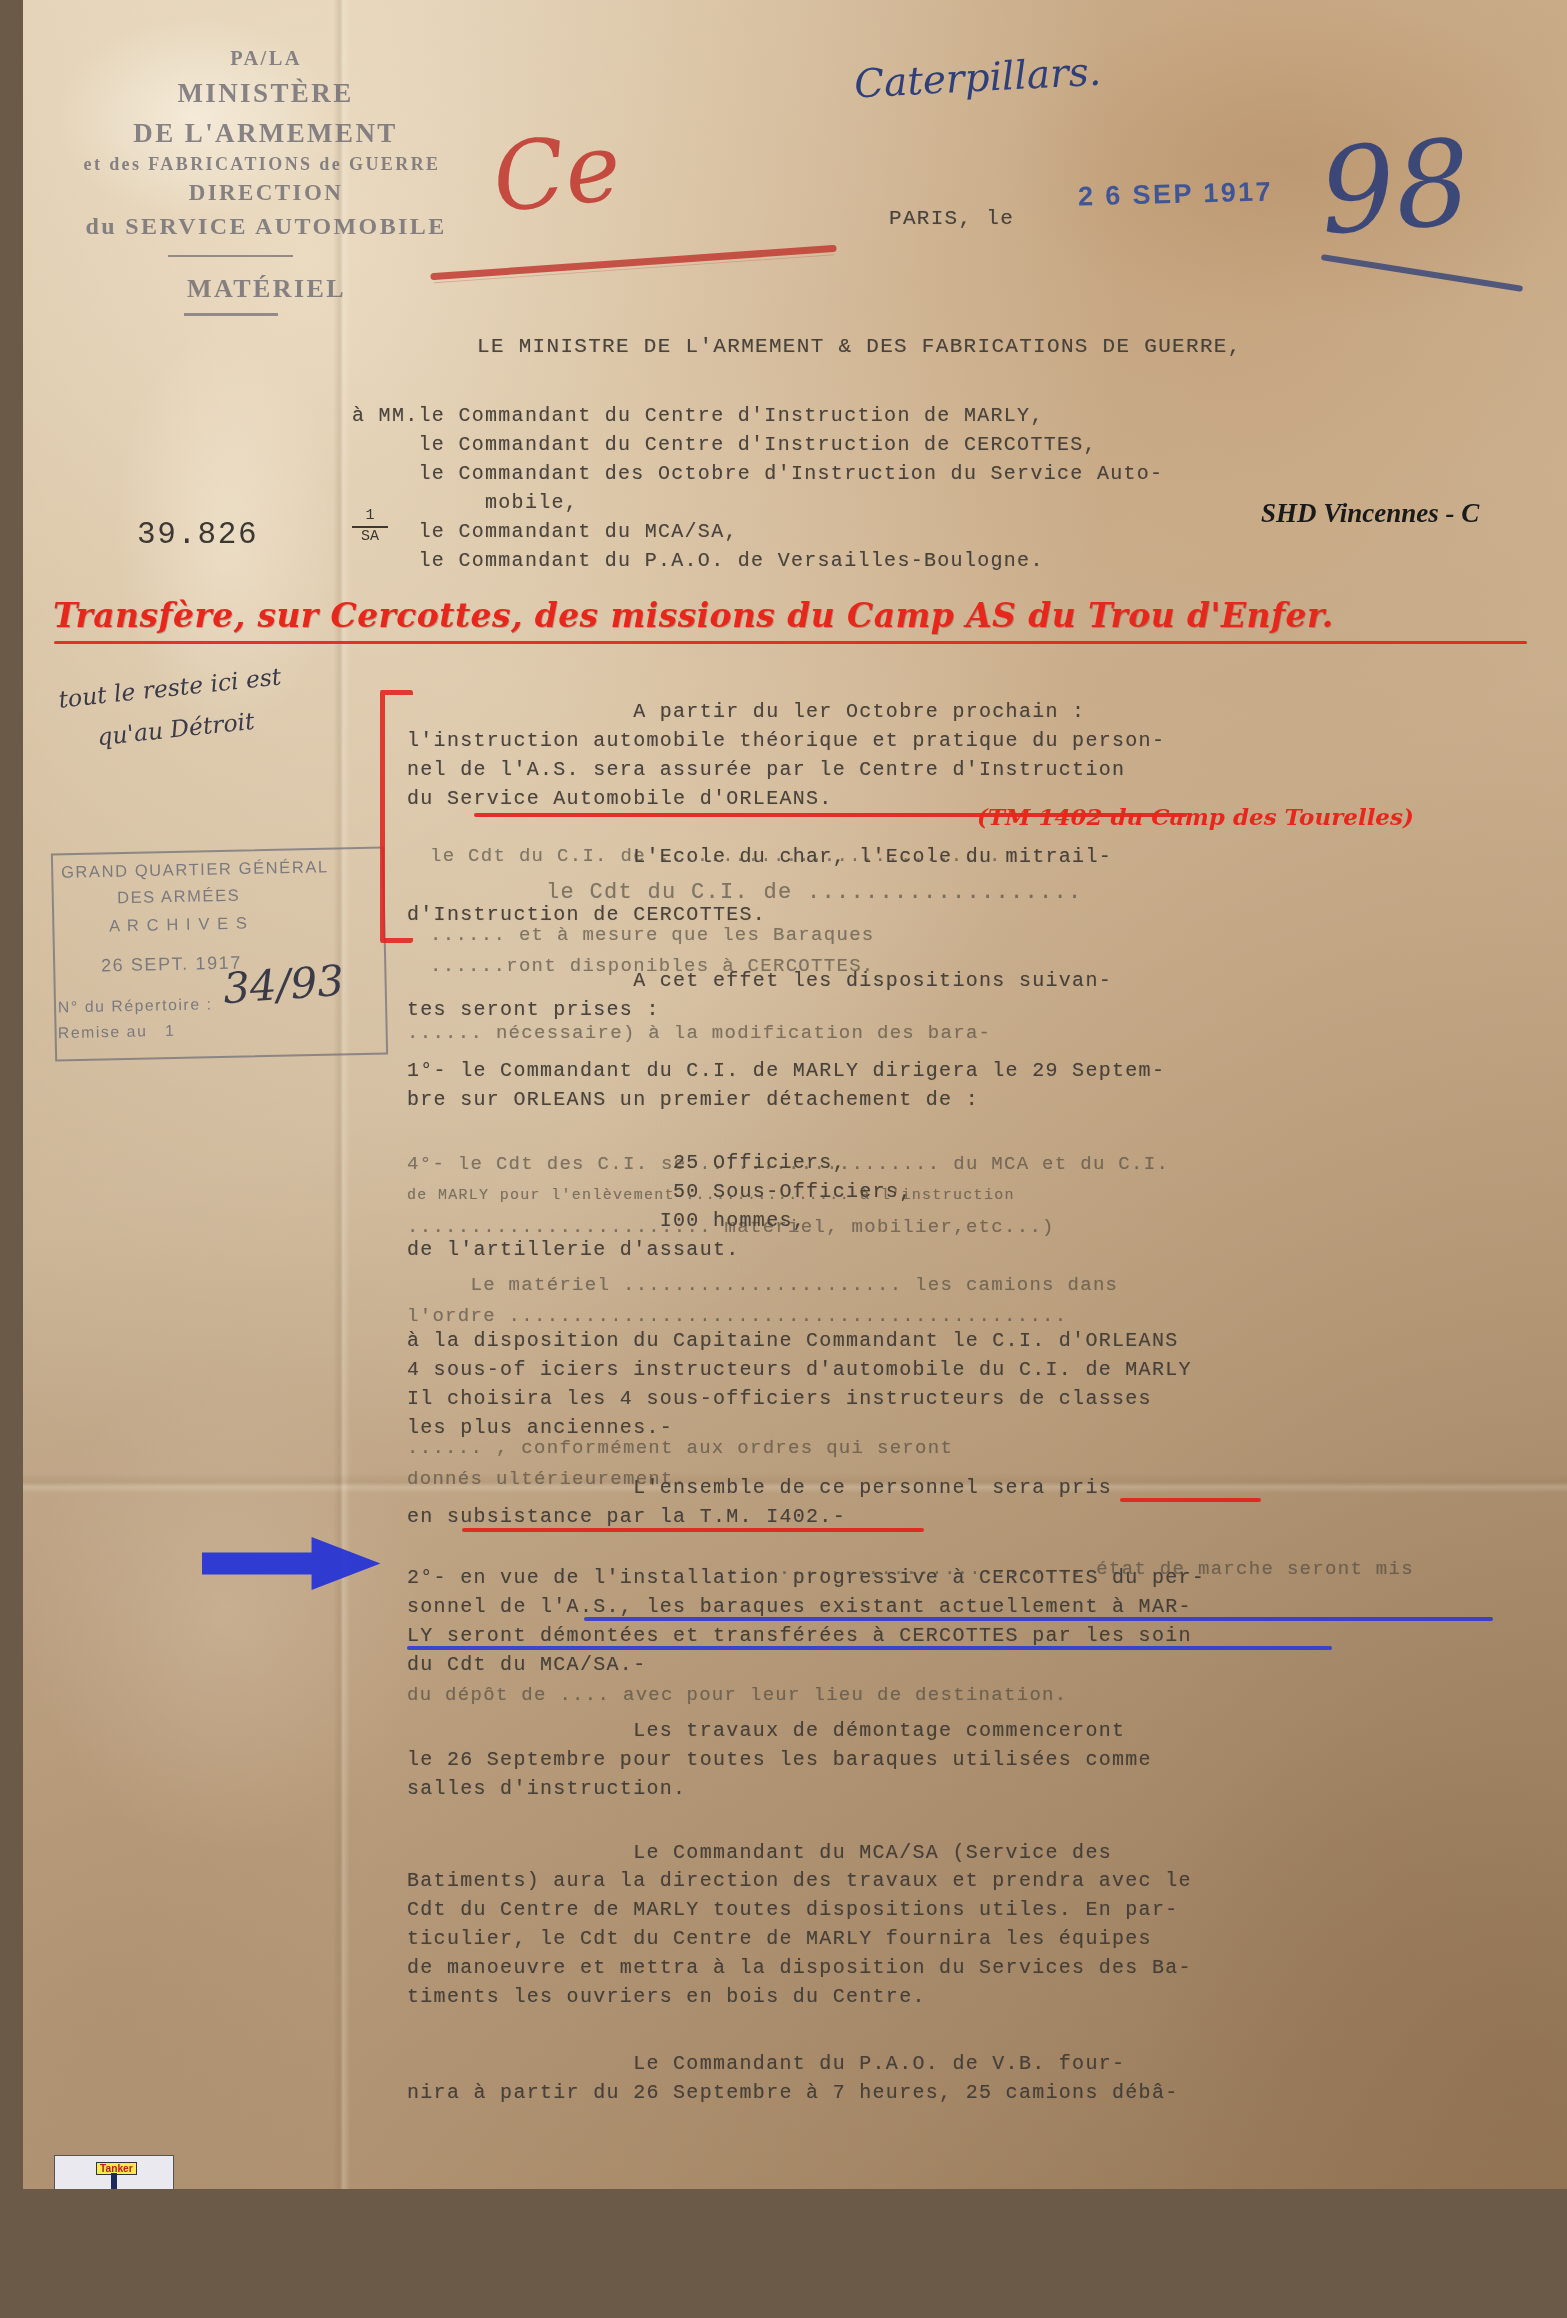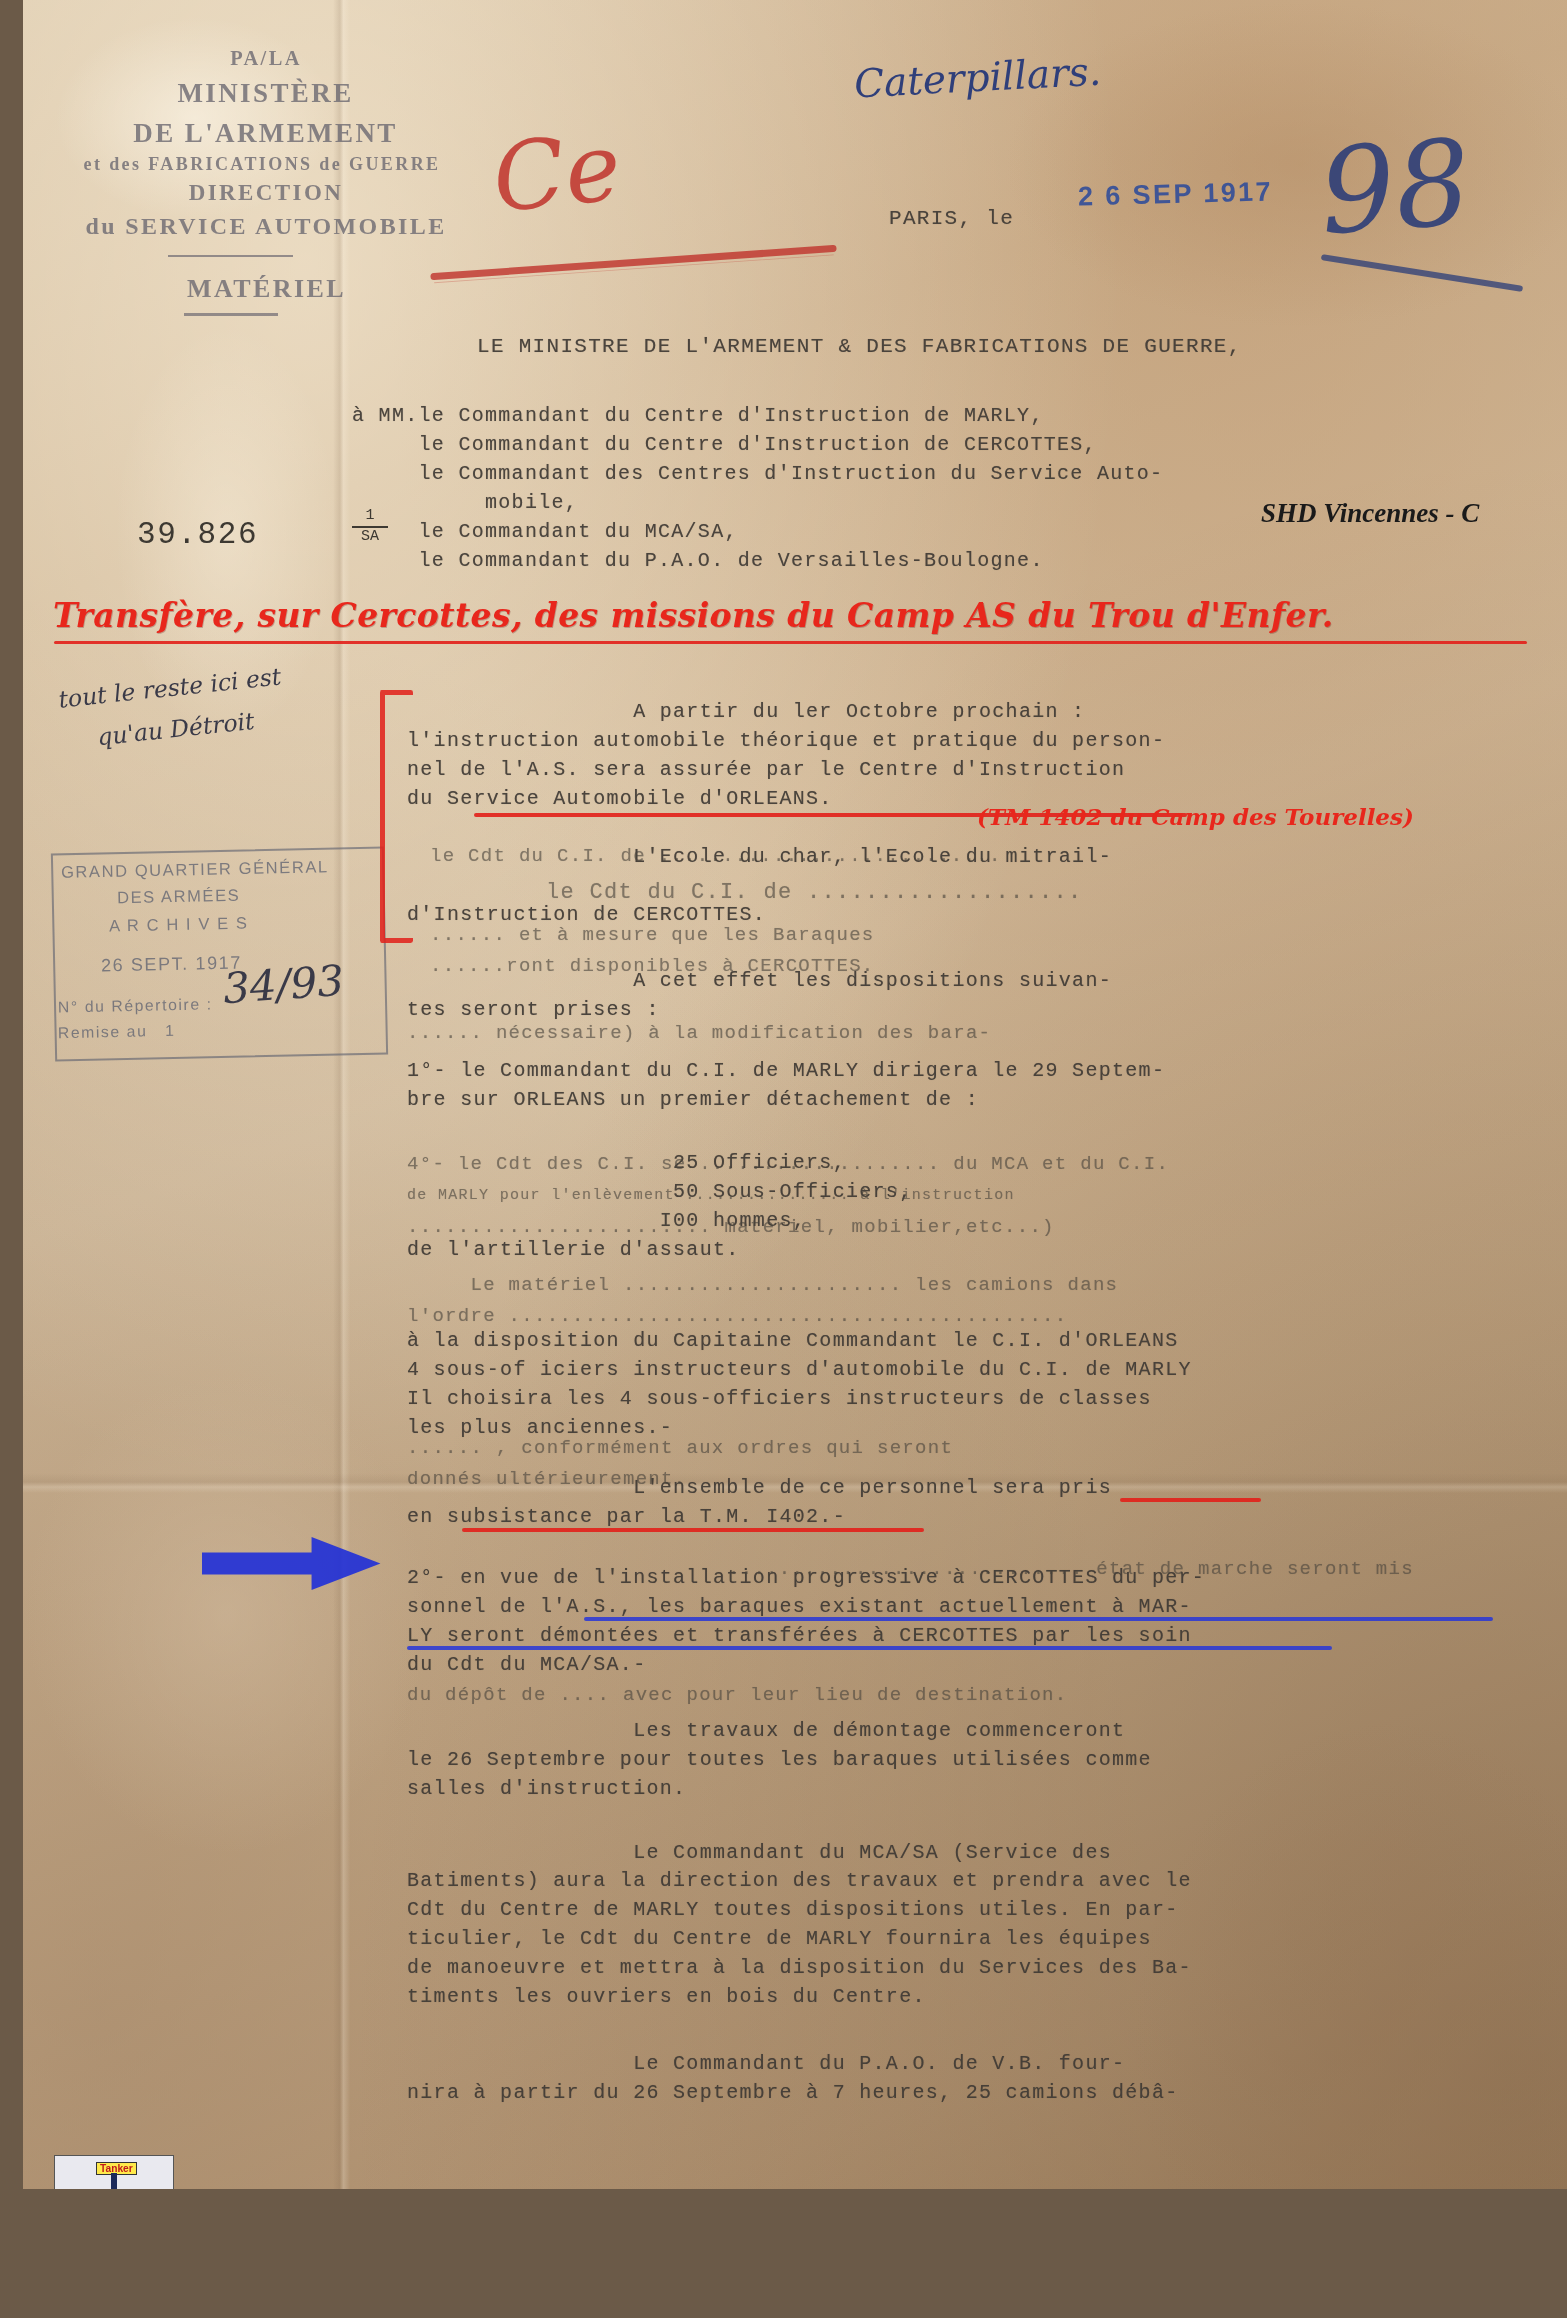--- a/index.html
+++ b/index.html
@@ -306,21 +306,21 @@
 
   <div class="date-stamp">2 6 SEP 1917</div>
 
   <div class="folio">98</div>
   <div class="folio-stroke"></div>
 
   <div class="tw" style="left:454px; top:333px; font-size:21px;">LE MINISTRE DE L'ARMEMENT &amp; DES FABRICATIONS DE GUERRE,</div>
 
   <div class="tw body" style="left:329px; top:401px;">à MM.le Commandant du Centre d'Instruction de MARLY,</div>
   <div class="tw body" style="left:329px; top:430px;">     le Commandant du Centre d'Instruction de CERCOTTES,</div>
-  <div class="tw body" style="left:329px; top:459px;">     le Commandant des Centres d'Instruction du Service Auto-</div>
+  <div class="tw body" style="left:329px; top:459px;">     le Commandant des Octobre d'Instruction du Service Auto-</div>
   <div class="tw body" style="left:329px; top:488px;">          mobile,</div>
   <div class="tw body" style="left:329px; top:517px;">     le Commandant du MCA/SA,</div>
   <div class="tw body" style="left:329px; top:546px;">     le Commandant du P.A.O. de Versailles-Boulogne.</div>
 
   <div class="num-ref">39.826</div>
   <div class="num-frac">
     <div>1</div>
     <div class="bar"></div>
     <div>SA</div>
   </div>

